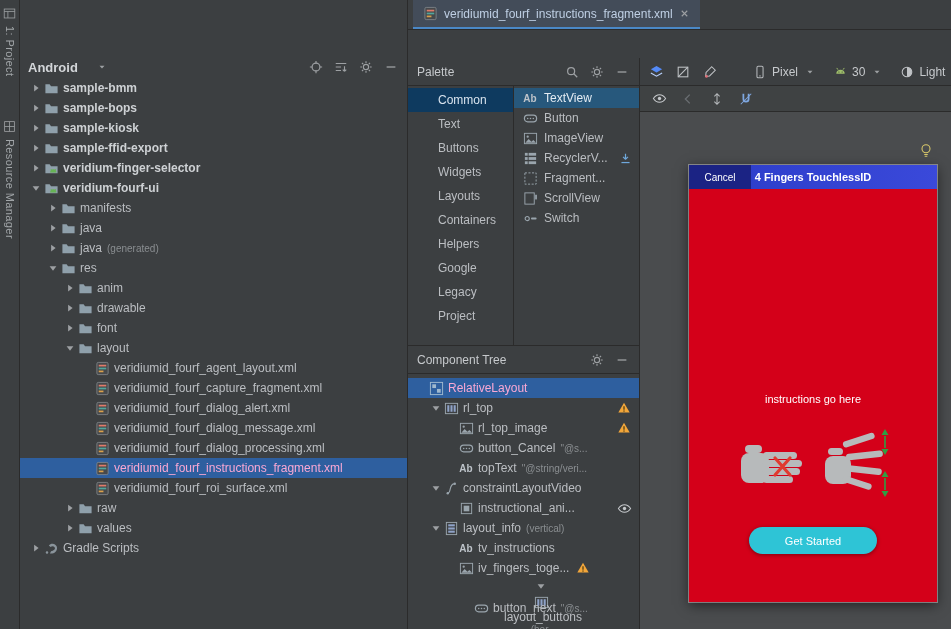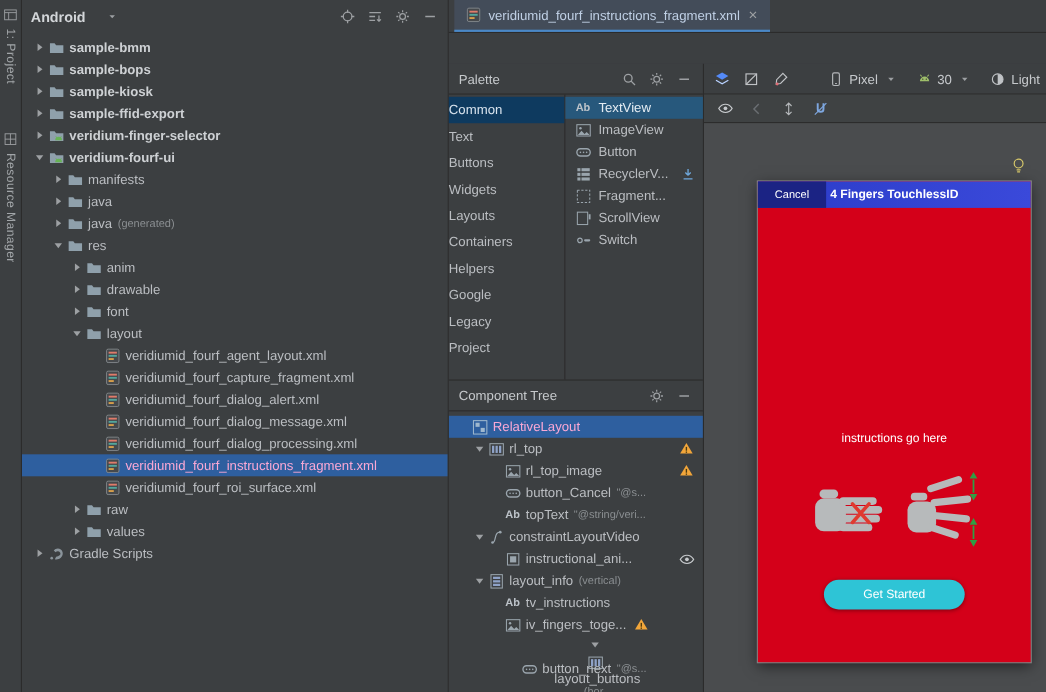--- a/index.html
+++ b/index.html
@@ -12,21 +12,21 @@
   .ic{display:inline-flex;width:16px;height:16px;align-items:center;justify-content:center;flex:none;}
   .ic svg{display:block;}
   .ab{font-size:10px;font-weight:bold;color:#bdc3c9;}
   
   .left-strip{width:20px;background:var(--panel);border-right:1px solid var(--border);display:flex;flex-direction:column;align-items:center;padding-top:5px;flex:none;}
   .strip-group{display:flex;flex-direction:column;align-items:center;gap:5px;}
   .strip-group + .strip-group{margin-top:42px;}
   .vtext{writing-mode:vertical-rl;font-size:11px;color:#a2a6a9;letter-spacing:.4px;white-space:nowrap;}
   
   .project{width:388px;background:var(--panel);border-right:1px solid var(--border);display:flex;flex-direction:column;flex:none;}
-  .project-head{height:30px;display:flex;align-items:center;padding:0 8px;gap:16px;flex:none;}
+  .project-head{height:30px;display:flex;align-items:flex-end;padding:0 8px;gap:16px;flex:none;margin-top:45px;}
   .project-head .ptitle{font-weight:bold;color:#d3d6d9;font-size:13px;}
   .head-icons{margin-left:auto;display:flex;align-items:center;gap:9px;}
   .tree{flex:1;overflow:hidden;padding-top:3px;}
   .trow{display:flex;align-items:center;height:20px;white-space:nowrap;cursor:pointer;color:#bbbec2;}
   .trow.sel{background:var(--selection-blue);}
   .trow.sel .lbl{color:#f9a8d4;}
   .trow .chev{width:15px;}
   .lbl{margin-left:4px;}
   .lbl.b{font-weight:bold;color:#ced1d4;}
   .extra{margin-left:5px;color:#8a8e91;font-size:10px;}
@@ -39,21 +39,21 @@
   .tab{display:flex;align-items:center;gap:6px;height:29px;padding:0 9px;background:#434c59;border-bottom:2px solid #4a88c7;color:#bfcfe4;cursor:pointer;}
   .tab .close{width:12px;height:12px;}
   .blank-strip{height:28px;background:var(--panel);flex:none;}
   .main-row{flex:1;display:flex;min-height:0;}
   .tools-col{width:232px;display:flex;flex-direction:column;border-right:1px solid var(--border);flex:none;background:var(--panel);}
   .panel-head{height:28px;display:flex;align-items:center;padding:0 9px;gap:9px;border-bottom:1px solid var(--border);color:#c6c9cc;flex:none;}
   .panel-head .title{margin-right:auto;}
   .palette{height:288px;display:flex;flex-direction:column;border-bottom:1px solid var(--border);flex:none;}
   .palette-body{flex:1;display:flex;min-height:0;}
   .cats{width:106px;border-right:1px solid var(--border);padding-top:2px;}
-  .prow{height:24px;display:flex;align-items:center;padding-left:0;cursor:pointer;}
+  .prow{height:24px;display:flex;align-items:center;padding-left:30px;cursor:pointer;}
   .prow.sel{background:var(--selection-dark);color:#d8e3ee;}
   .items{flex:1;padding-top:2px;min-width:0;}
   .irow{height:20px;display:flex;align-items:center;padding:0 6px 0 8px;gap:6px;cursor:pointer;white-space:nowrap;}
   .irow.sel{background:var(--palette-item-sel);color:#e4ecf3;}
   .irow .dl{margin-left:auto;}
   .comp{flex:1;display:flex;flex-direction:column;min-height:0;}
   .comp-body{flex:1;overflow:hidden;padding-top:4px;}
   
   .design-col{flex:1;display:flex;flex-direction:column;min-width:0;}
   .toolbar1{height:28px;background:var(--panel);border-bottom:1px solid var(--border);display:flex;align-items:center;padding:0 8px;flex:none;}
@@ -537,37 +537,37 @@
             <div class="items" id="palette-items">
                 <div class="irow sel">
                   <span class="ic">
                     <span class="ab">Ab</span>
                   </span>
                   <span>TextView</span>
                 </div>
                 <div class="irow">
                   <span class="ic">
                     <svg width="15" height="15" viewBox="0 0 16 16">
-                      <rect x="1.5" y="2.5" width="13" height="11" fill="none" stroke="#9aa5ad"></rect>
-                      <circle cx="5" cy="6" r="1.2" fill="#9aa5ad"></circle>
-                      <path d="M2.5 12.5l3.5-4 3 3 2-2 2.5 2.5v.5h-11z" fill="#9aa5ad"></path>
-                    </svg>
-                  </span>
-                  <span>ImageView</span>
-                </div>
-                <div class="irow">
-                  <span class="ic">
-                    <svg width="15" height="15" viewBox="0 0 16 16">
                       <rect x="1.5" y="4.5" width="13" height="7" rx="3.5" fill="none" stroke="#9aa5ad" stroke-width="1.3"></rect>
                       <circle cx="5" cy="8" r=".8" fill="#9aa5ad"></circle>
                       <circle cx="8" cy="8" r=".8" fill="#9aa5ad"></circle>
                       <circle cx="11" cy="8" r=".8" fill="#9aa5ad"></circle>
                     </svg>
                   </span>
                   <span>Button</span>
+                </div>
+                <div class="irow">
+                  <span class="ic">
+                    <svg width="15" height="15" viewBox="0 0 16 16">
+                      <rect x="1.5" y="2.5" width="13" height="11" fill="none" stroke="#9aa5ad"></rect>
+                      <circle cx="5" cy="6" r="1.2" fill="#9aa5ad"></circle>
+                      <path d="M2.5 12.5l3.5-4 3 3 2-2 2.5 2.5v.5h-11z" fill="#9aa5ad"></path>
+                    </svg>
+                  </span>
+                  <span>ImageView</span>
                 </div>
                 <div class="irow">
                   <span class="ic">
                     <svg width="15" height="15" viewBox="0 0 16 16">
                       <g fill="#9aa5ad">
                         <rect x="2" y="2" width="3" height="3"></rect>
                         <rect x="6" y="2" width="8" height="3"></rect>
                         <rect x="2" y="6.5" width="3" height="3"></rect>
                         <rect x="6" y="6.5" width="8" height="3"></rect>
                         <rect x="2" y="11" width="3" height="3"></rect>

